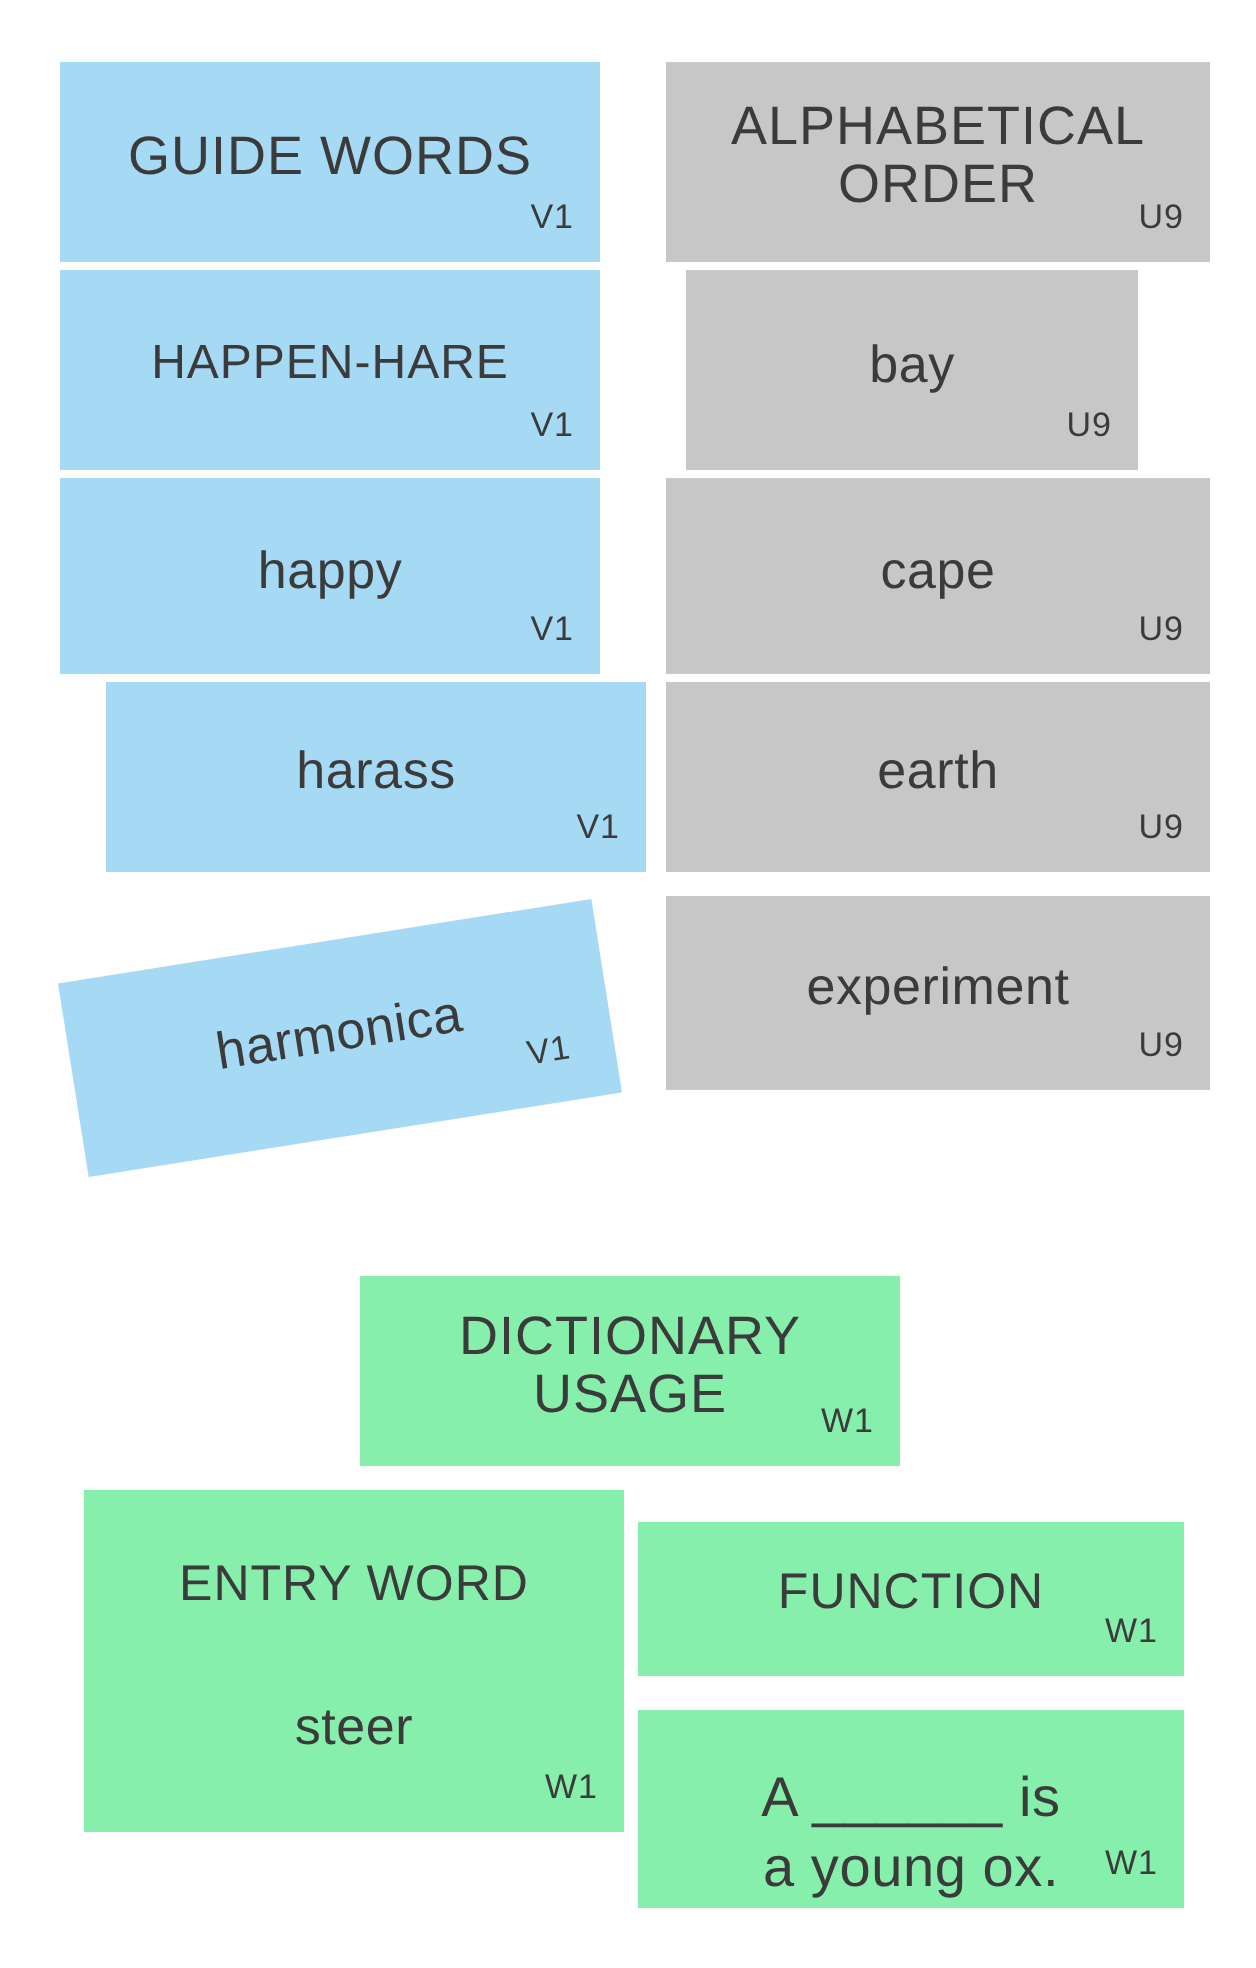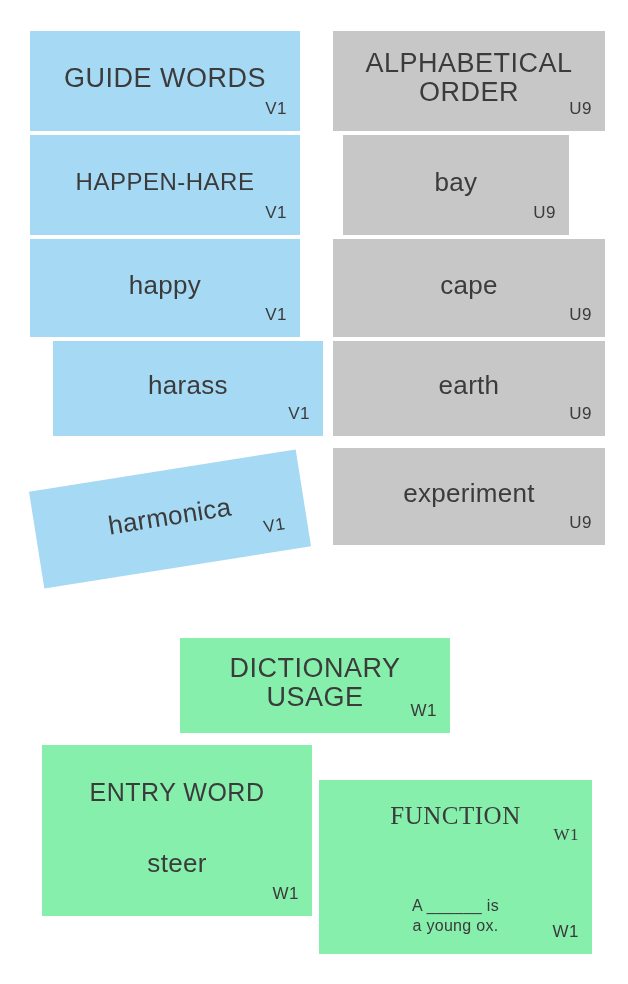--- a/index.html
+++ b/index.html
@@ -41,21 +41,21 @@
   }
   .card.subheader .label {
     font-size: 24px;
     letter-spacing: 0.5px;
   }
   .card.capsword .label {
     font-size: 25px;
     letter-spacing: 0.5px;
   }
   .card.sentence .label {
-    font-size: 16px;
+    font-size: 28px;
     line-height: 1.25;
     margin-top: 28px;
   }
   .tag {
     position: absolute;
     right: 13px;
     bottom: 12px;
     font-size: 17px;
     letter-spacing: 0.5px;
   }
@@ -73,21 +73,21 @@
   #card-happy         { left: 30px;  top: 239px; width: 270px; height: 98px; text-align: center;  }
   #card-harass        { left: 30px;  top: 341px; width: 270px; height: 95px; margin-left: 23px;  }
   #card-harmonica     { left: 35px;  top: 470px; width: 270px; height: 98px;  }
   #card-alpha-order   { left: 333px; top: 31px;  width: 272px; height: 100px; }
   #card-bay           { left: 343px; top: 135px; width: 226px; height: 100px; }
   #card-cape          { left: 333px; top: 239px; width: 272px; height: 98px; justify-content: center;  }
   #card-earth         { left: 333px; top: 341px; width: 272px; height: 95px;  }
   #card-experiment    { left: 333px; top: 448px; width: 272px; height: 97px;  }
   #card-dict-usage    { left: 180px; top: 638px; width: 270px; height: 95px;  }
   #card-entry-word    { left: 42px;  top: 745px; width: 270px; height: 101px; }
-  #card-function      { left: 319px; top: 780px; width: 273px; height: 77px; font-family: Liberation Serif, serif; }
+  #card-function      { left: 319px; top: 761px; width: 273px; height: 77px; }
   #card-steer         { left: 42px;  top: 817px; width: 270px; height: 99px;  }
   #card-young-ox      { left: 319px; top: 855px; width: 273px; height: 99px;  }
 </style>
 </head>
 <body>
 
 <div id="stage">
 
   <div class="card blue header" id="card-guide-words">
     <div class="label">GUIDE WORDS</div>

